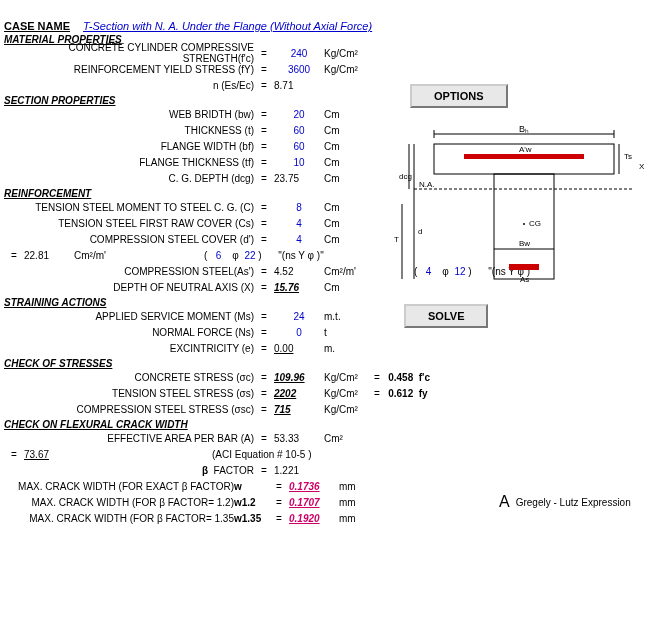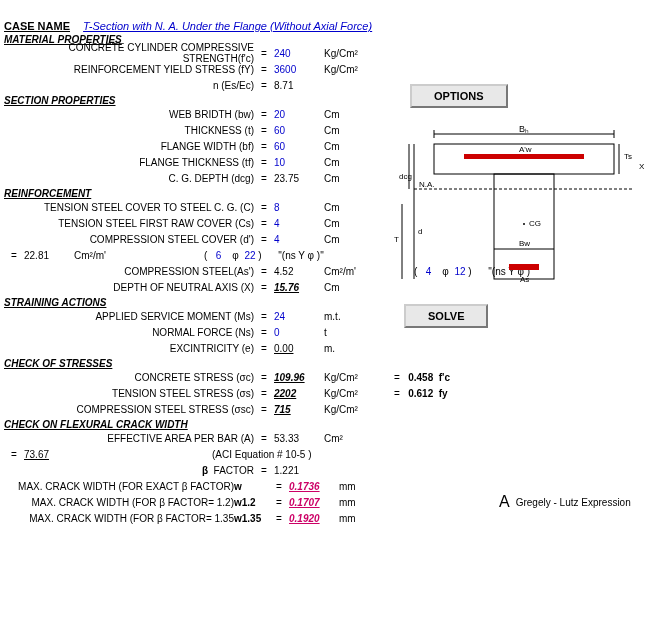--- a/index.html
+++ b/index.html
@@ -4,29 +4,29 @@
 <style>
 body { font-family: Arial, sans-serif; font-size: 10px; margin: 0; padding: 4px; width: 658px; color: #000; }
 .title { color: #0000CC; font-weight: bold; font-style: italic; text-decoration: underline; font-size: 12px; margin-bottom: 2px; }
 .casename { font-size: 11px; }
 .casename .lbl { font-weight: bold; text-decoration: underline; }
 .casename .val { color: #0000CC; text-decoration: underline; font-style: italic; margin-left: 10px; }
 .section-head { font-weight: bold; font-style: italic; text-decoration: underline; margin-top: 2px; }
 .row { display: flex; align-items: center; height: 16px; }
 .label { width: 250px; text-align: right; }
 .eq { width: 20px; text-align: center; }
-.val { width: 50px; color: #0000CC; }
+.val { width: 50px; color: #0000CC; text-align: center; }
 .val-black { width: 50px; color: #000; }
 .val-bu { width: 50px; color: #000; font-weight: bold; text-decoration: underline; font-style: italic; }
 .val-pu { width: 50px; color: #CC0066; text-decoration: underline; font-style: italic; font-weight: bold; }
 .unit { width: 50px; }
 .btn { background: #e8e8e8; border: 2px outset #ccc; padding: 4px 22px; font-weight: bold; cursor: pointer; font-family: Arial; font-size: 11px; }
 .options-btn { position: absolute; left: 406px; top: 80px; }
 .solve-btn { margin-left: 30px; }
-.right-col { margin-left: 20px; }
+.right-col { }
 .extra { margin-left: 20px; }
 .bold { font-weight: bold; }
 .top-area { position: relative; }
 .diagram-area { position: absolute; left: 390px; top: 120px; width: 270px; }
 .diag { width: 260px; height: 160px; }
 </style>
 </head>
 <body>
 
 <div class="top-area">
@@ -84,21 +84,21 @@
     </div>
   <div class="row">
       <span class="label">C. G. DEPTH (dcg)</span>
       <span class="eq">=</span>
       <span class="val-black">23.75</span>
       <span class="unit">Cm</span>
     </div>
 
   <div class="section-head">REINFORCEMENT</div>
   <div class="row">
-      <span class="label">TENSION STEEL COVER TO STEEL C. G. (C)</span>
+      <span class="label">TENSION STEEL MOMENT TO STEEL C. G. (C)</span>
       <span class="eq">=</span>
       <span class="val">8</span>
       <span class="unit">Cm</span>
     </div>
   <div class="row">
       <span class="label">TENSION STEEL FIRST RAW COVER (Cs)</span>
       <span class="eq">=</span>
       <span class="val">4</span>
       <span class="unit">Cm</span>
     </div>

